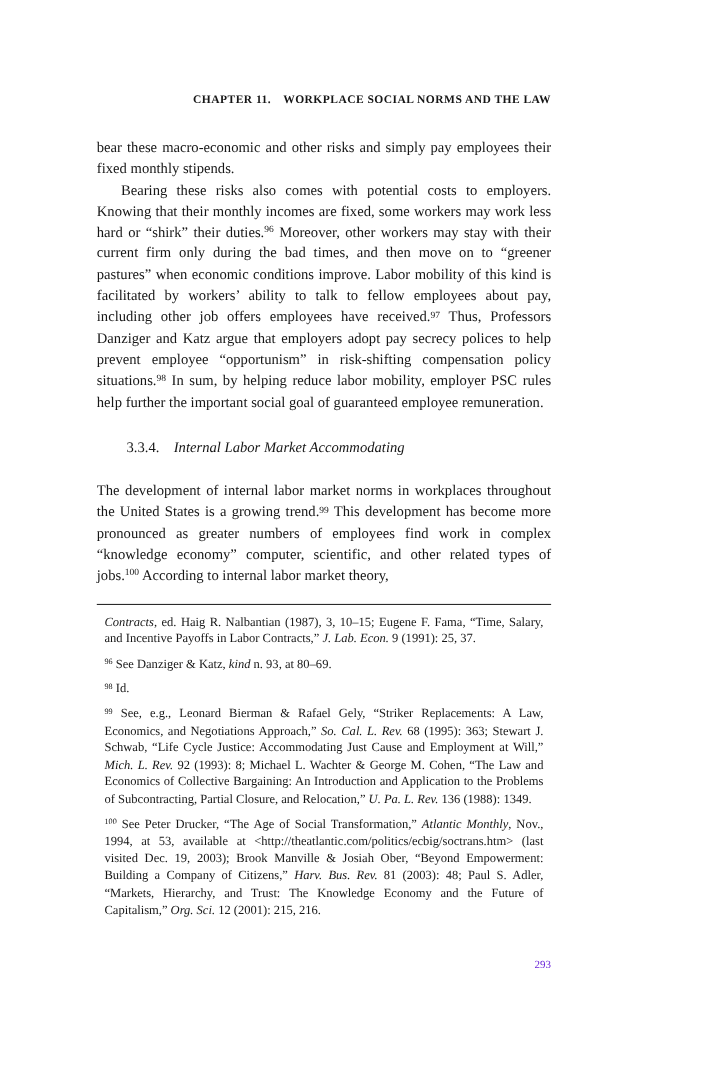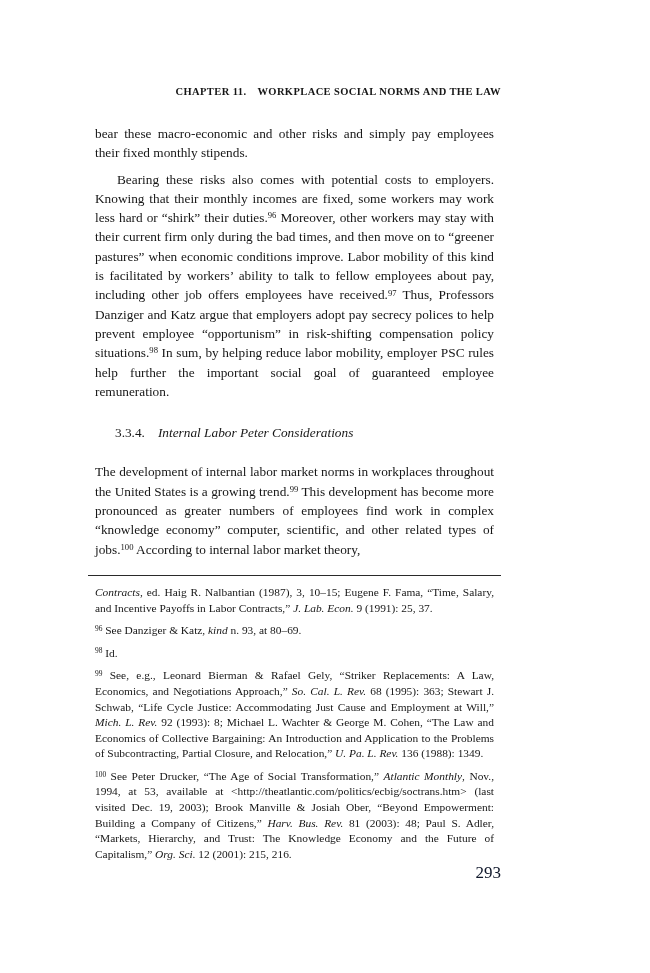--- a/index.html
+++ b/index.html
@@ -7,54 +7,54 @@
     width:588px;height:973px;background:#ffffff;position:relative;
     box-sizing:border-box;padding:86px 87px 0 88px;
     font-family:"Liberation Serif", serif;color:#161616;
   }
   .running-head{
     text-align:right;font-size:10.5px;font-weight:bold;
     letter-spacing:0.4px;margin-bottom:27px;white-space:nowrap;
   }
   .rh-title{margin-left:11px;}
   .body-text{font-size:13.3px;line-height:19.3px;text-align:justify;}
-  .para{margin:7px;}
+  .para{margin:0;}
   .indent{text-indent:22px;}
   sup{
     font-size:0.65em;line-height:0;vertical-align:baseline;
     position:relative;top:-0.45em;
   }
   .section-heading{
     font-size:13.3px;font-weight:normal;text-align:left;
     margin:22px 0 20px 27px;
   }
   .sec-title{font-style:italic;margin-left:13px;}
   .fn-rule{border:none;border-top:1px solid #2a2a2a;margin:16px 0 9px 0;}
   .footnotes{font-size:11.4px;line-height:15.6px;text-align:justify;}
   .fn{margin:7px;}
   .it{font-style:italic;}
   .folio{
     position:absolute;right:87px;bottom:90px;
-    font-size:17px;color:#0f172a;
+    font-size:10px;color:#6d28d9;
   }
 </style>
 </head>
 <body>
 
 <div class="page">
 
   <div class="running-head">
     <span>CHAPTER 11.</span><span class="rh-title">WORKPLACE SOCIAL NORMS AND THE LAW</span>
   </div>
 
   <div class="body-text">
     <p class="para no-indent"><span>bear these macro-economic and other risks and simply pay employees their fixed monthly stipends.</span></p>
     <p class="para indent"><span>Bearing these risks also comes with potential costs to employers. Knowing that their monthly incomes are fixed, some workers may work less hard or “shirk” their duties.</span><sup>96</sup><span> Moreover, other workers may stay with their current firm only during the bad times, and then move on to “greener pastures” when economic conditions improve. Labor mobility of this kind is facilitated by workers’ ability to talk to fellow employees about pay, including other job offers employees have received.</span><sup>97</sup><span> Thus, Professors Danziger and Katz argue that employers adopt pay secrecy polices to help prevent employee “opportunism” in risk-shifting compensation policy situations.</span><sup>98</sup><span> In sum, by helping reduce labor mobility, employer PSC rules help further the important social goal of guaranteed employee remuneration.</span></p>
     <h3 class="section-heading">
-      <span class="sec-num">3.3.4.</span><span class="sec-title">Internal Labor Peter Considerations</span>
+      <span class="sec-num">3.3.4.</span><span class="sec-title">Internal Labor Market Accommodating</span>
     </h3>
     <p class="para no-indent"><span>The development of internal labor market norms in workplaces throughout the United States is a growing trend.</span><sup>99</sup><span> This development has become more pronounced as greater numbers of employees find work in complex “knowledge economy” computer, scientific, and other related types of jobs.</span><sup>100</sup><span> According to internal labor market theory,</span></p>
   </div>
 
   <hr class="fn-rule">
 
   <div class="footnotes">
     <p class="fn"><span class="it">Contracts</span><span>, ed. Haig R. Nalbantian (1987), 3, 10–15; Eugene F. Fama, “Time, Salary, and Incentive Payoffs in Labor Contracts,” </span><span class="it">J. Lab. Econ.</span><span> 9 (1991): 25, 37.</span></p>
     <p class="fn"><sup>96</sup><span> See Danziger &amp; Katz, </span><span class="it">kind</span><span> n. 93, at 80–69.</span></p>
     <p class="fn"><sup>98</sup><span> Id.</span></p>

